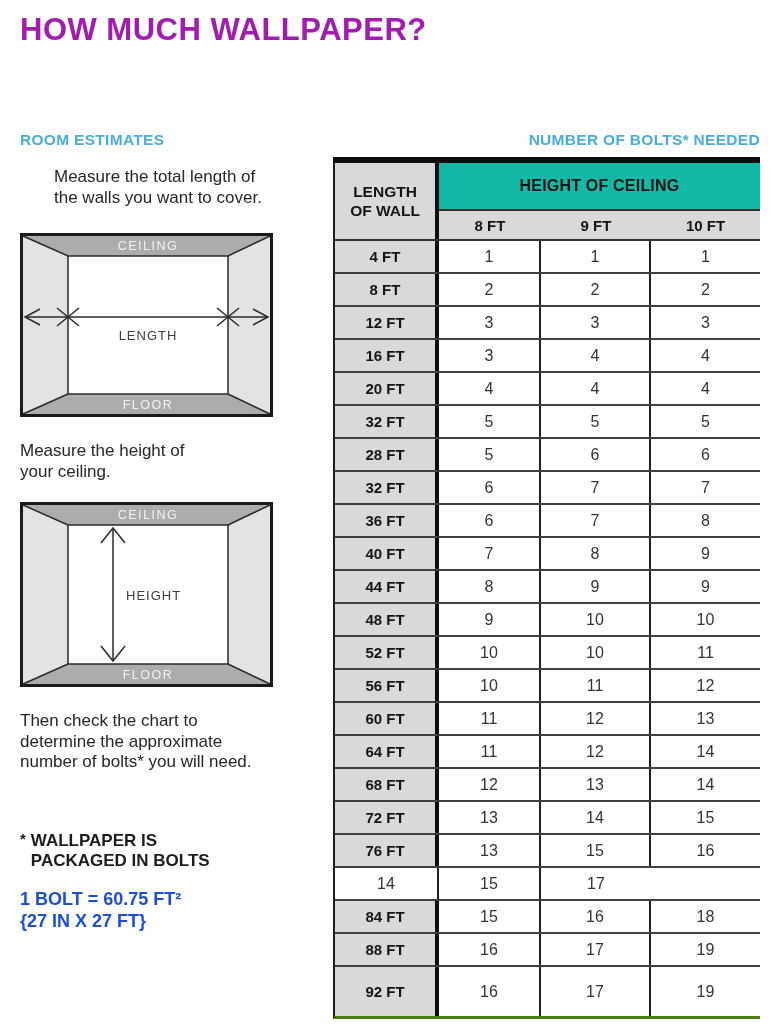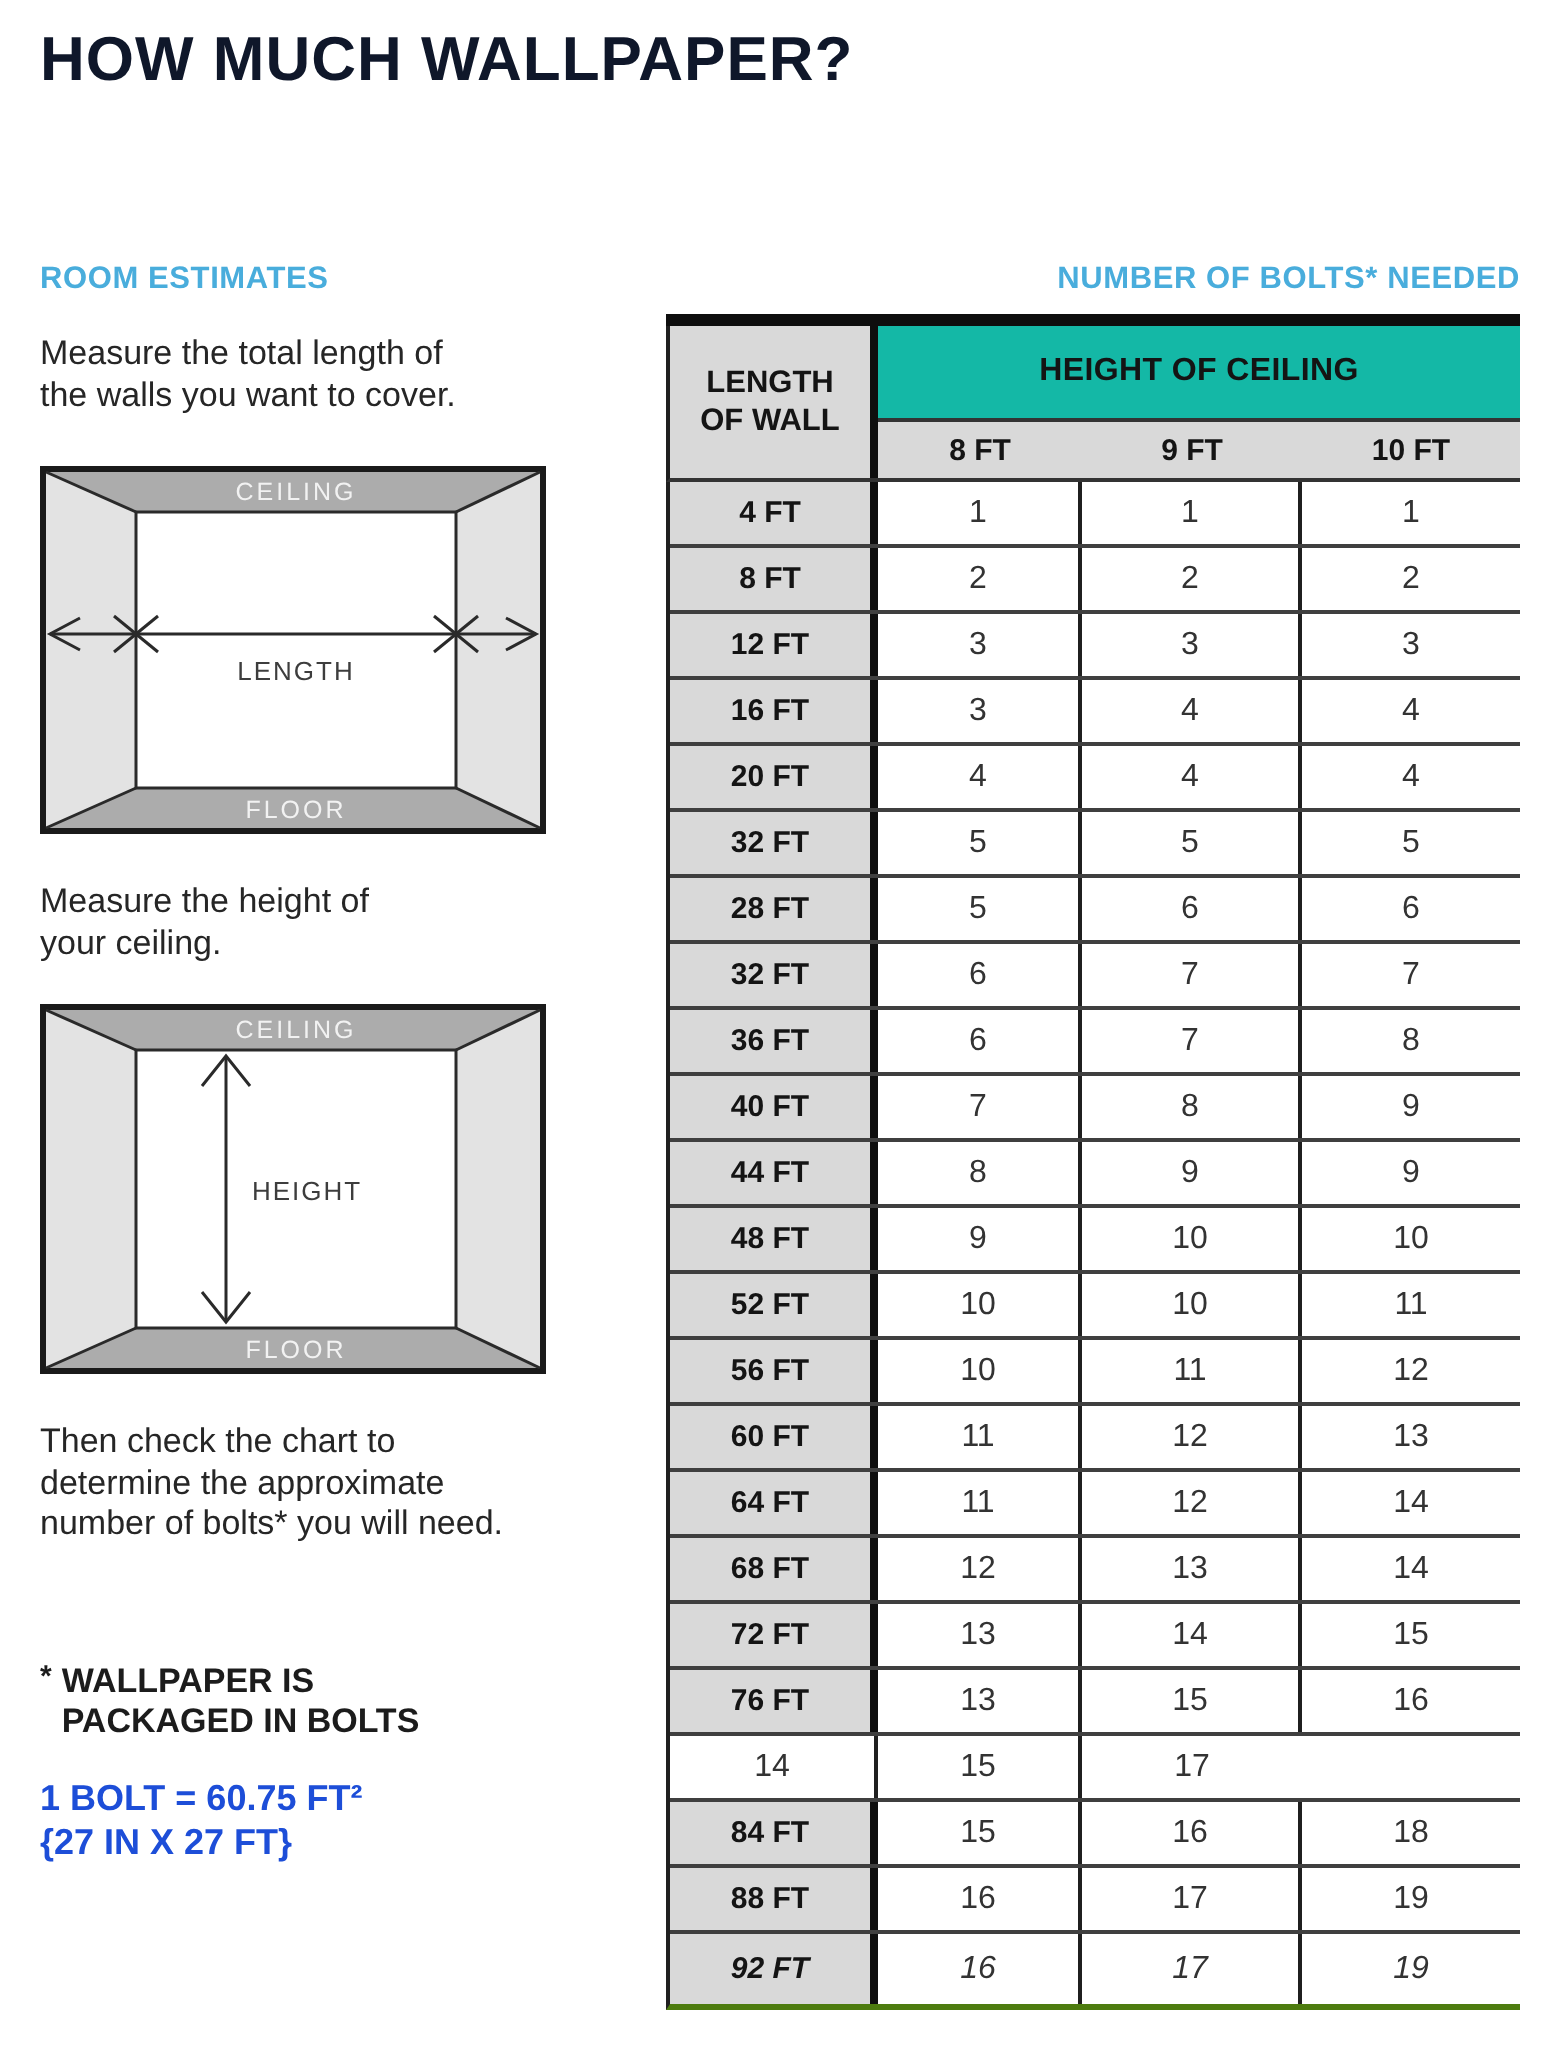--- a/index.html
+++ b/index.html
@@ -3,32 +3,32 @@
 <meta charset="utf-8">
 <style>
   * { margin:0; padding:0; box-sizing:border-box; }
   html,body { background:#ffffff; }
   .page {
     position:relative; width:778px; height:1024px; background:#ffffff;
     font-family:"Liberation Sans", sans-serif; overflow:hidden; color:#262626;
   }
   .page-title {
     position:absolute; left:20px; top:12px;
-    font-size:31px; font-weight:bold; color:#0f172a; letter-spacing:0.5px;
+    font-size:31px; font-weight:bold; color:#a21caf; letter-spacing:0.5px;
   }
   .section-title {
     position:absolute; font-size:15.5px; font-weight:bold; color:#49ADDC; letter-spacing:0.3px;
   }
   .section-title.room { left:20px; top:131px; }
   .section-title.bolts { left:333px; top:131px; width:427px; text-align:right; }
   .instruction {
     position:absolute; left:20px; font-size:17px; line-height:20.5px;
     color:#262626; white-space:pre-line;
   }
-  .instruction.step1 { top:167px; }
+  .instruction.step1 { top:167px;margin-left:34px; }
   .instruction.step2 { top:441px; }
   .instruction.step3 { top:711px; }
   .diagram { position:absolute; left:20px; }
   .diagram.length { top:233px; }
   .diagram.height { top:502px; }
   .diagram text { font-family:"Liberation Sans", sans-serif; }
   .wall-label { font-size:12.5px; letter-spacing:1.5px; fill:#f2f2f2; }
   .dim-label  { font-size:13px; letter-spacing:1px; fill:#3d3d3d; }
 
   .footnote {
@@ -62,21 +62,21 @@
   .subheader { height:28px; background:#D9D9D9; display:grid; grid-template-columns:102px 110px 109px; }
   .subheader > div {
     display:flex; align-items:center; justify-content:center;
     font-weight:bold; font-size:15px; color:#141414;
   }
   .tbody { border-left:2px solid #1f1f1f; border-bottom:3px solid #4d7c0f; }
   .trow {
     display:grid; grid-template-columns:104px 102px 110px 109px;
     height:33px; border-bottom:2px solid #3f3f3f;
   }
-  .trow:last-child { border-bottom:none; height:35px;font-style:italic; }
+  .trow:last-child { border-bottom:none; height:49px; }
   .tcell { display:flex; align-items:center; justify-content:center; }
   .tcell.label {
     background:#D9D9D9; border-right:4px solid #0e0e0e;
     font-weight:bold; font-size:15px; color:#141414;
   }
   .tcell.num { font-size:16px; color:#333333; border-right:2px solid #1f1f1f; }
   .tcell.num:last-child { border-right:none; }
 </style>
 </head>
 <body>

